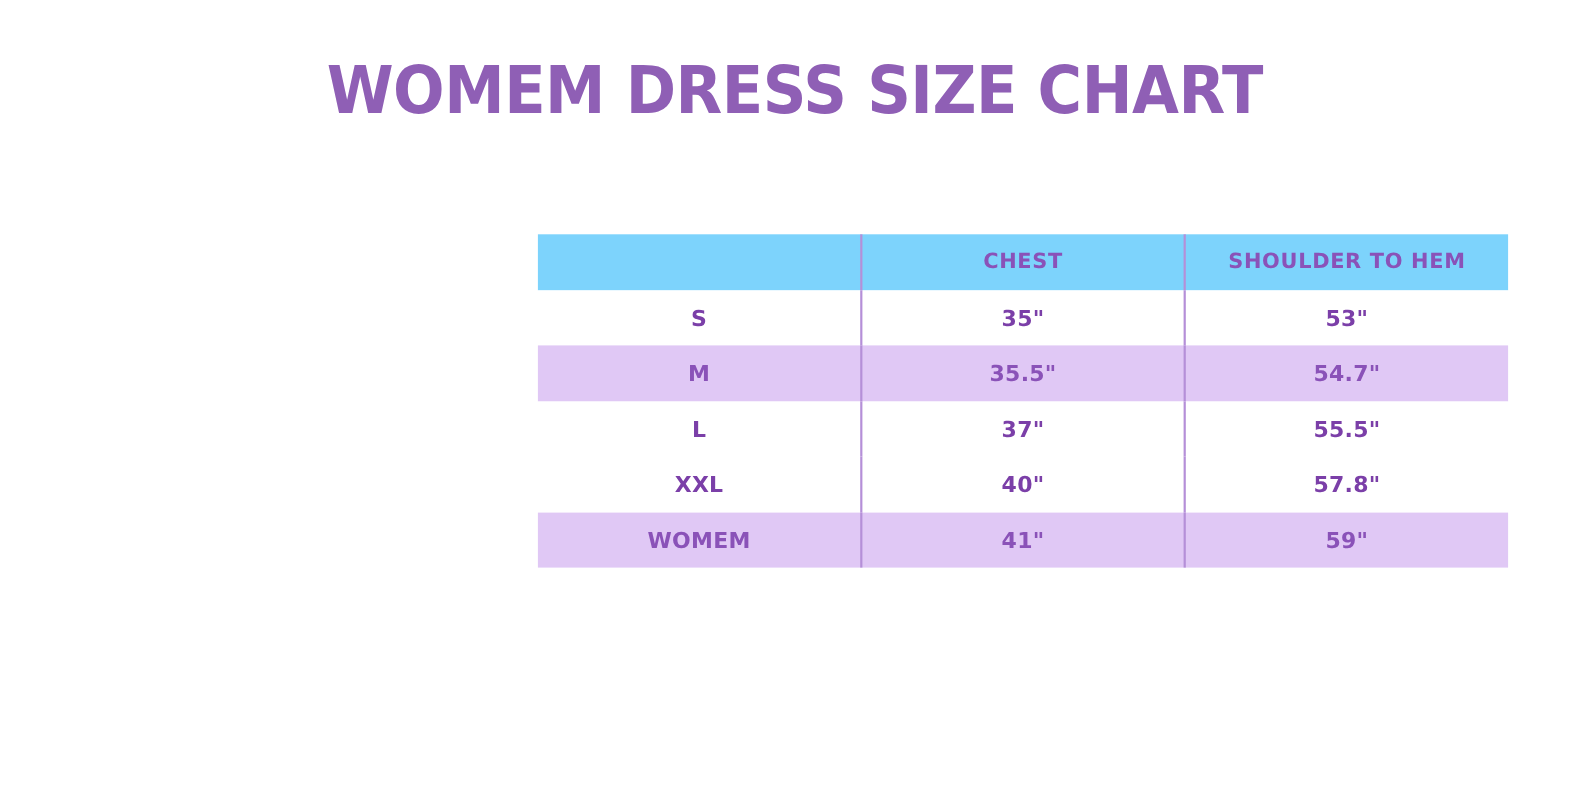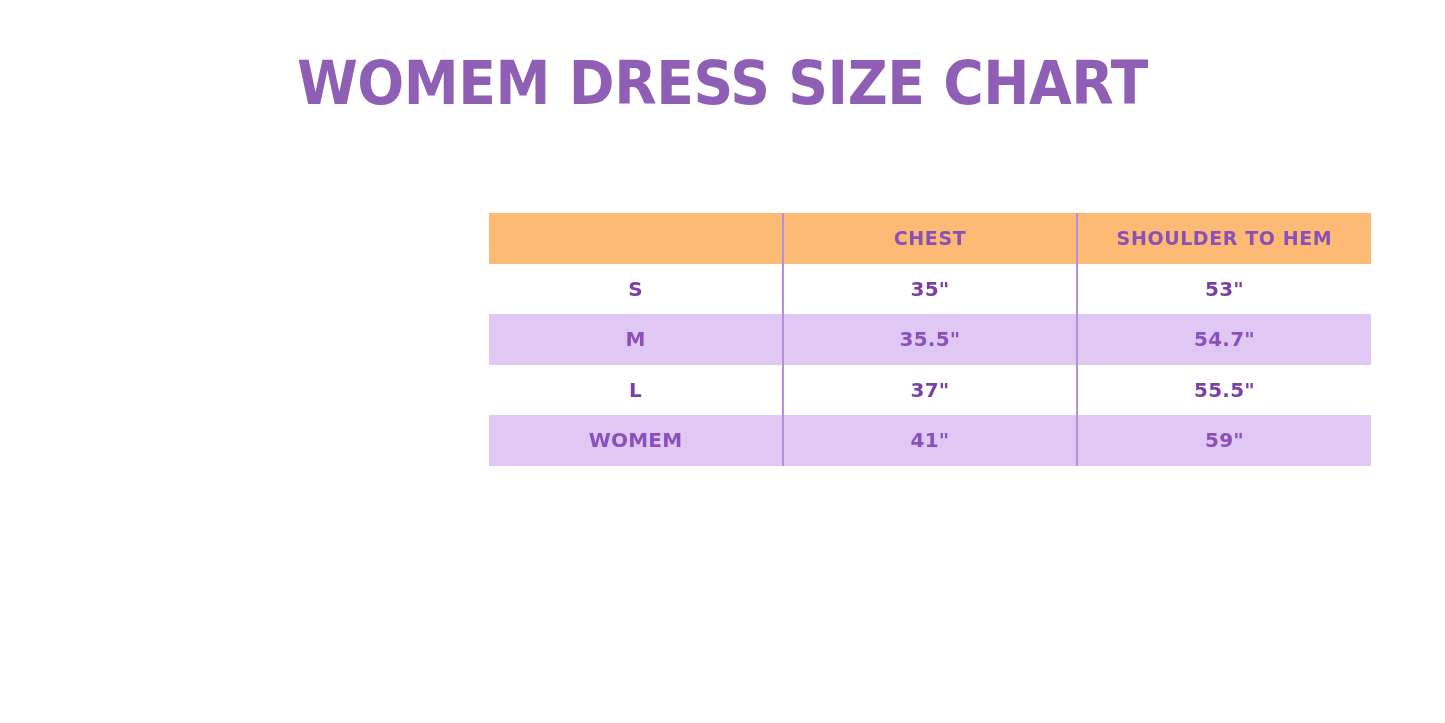--- a/index.html
+++ b/index.html
@@ -78,21 +78,21 @@
   
   table.size-table th.col-chest,
   table.size-table td.col-chest,
   table.size-table th.col-hem,
   table.size-table td.col-hem {
     border-left: 2px solid #b58fd8;
   }
 
   
   table.size-table thead tr {
-    background: #fdba74;
+    background: #7dd3fc;
   }
   table.size-table thead th {
     font-size: 19px;
     color: #8a52b8;
     letter-spacing: 0.6px;
   }
 
   
   table.size-table tbody tr.row-light {
     background: #ffffff;
@@ -144,20 +144,25 @@
           <td class="col-hem">54.7"</td>
         </tr>
 
         <tr class="row-light">
           <td class="col-size">L</td>
           <td class="col-chest">37"</td>
           <td class="col-hem">55.5"</td>
         </tr>
 
 
+        <tr class="row-light">
+          <td class="col-size">XXL</td>
+          <td class="col-chest">40"</td>
+          <td class="col-hem">57.8"</td>
+        </tr>
 
         <tr class="row-shade">
           <td class="col-size">WOMEM</td>
           <td class="col-chest">41"</td>
           <td class="col-hem">59"</td>
         </tr>
 
       </tbody>
     </table>
   </div>

